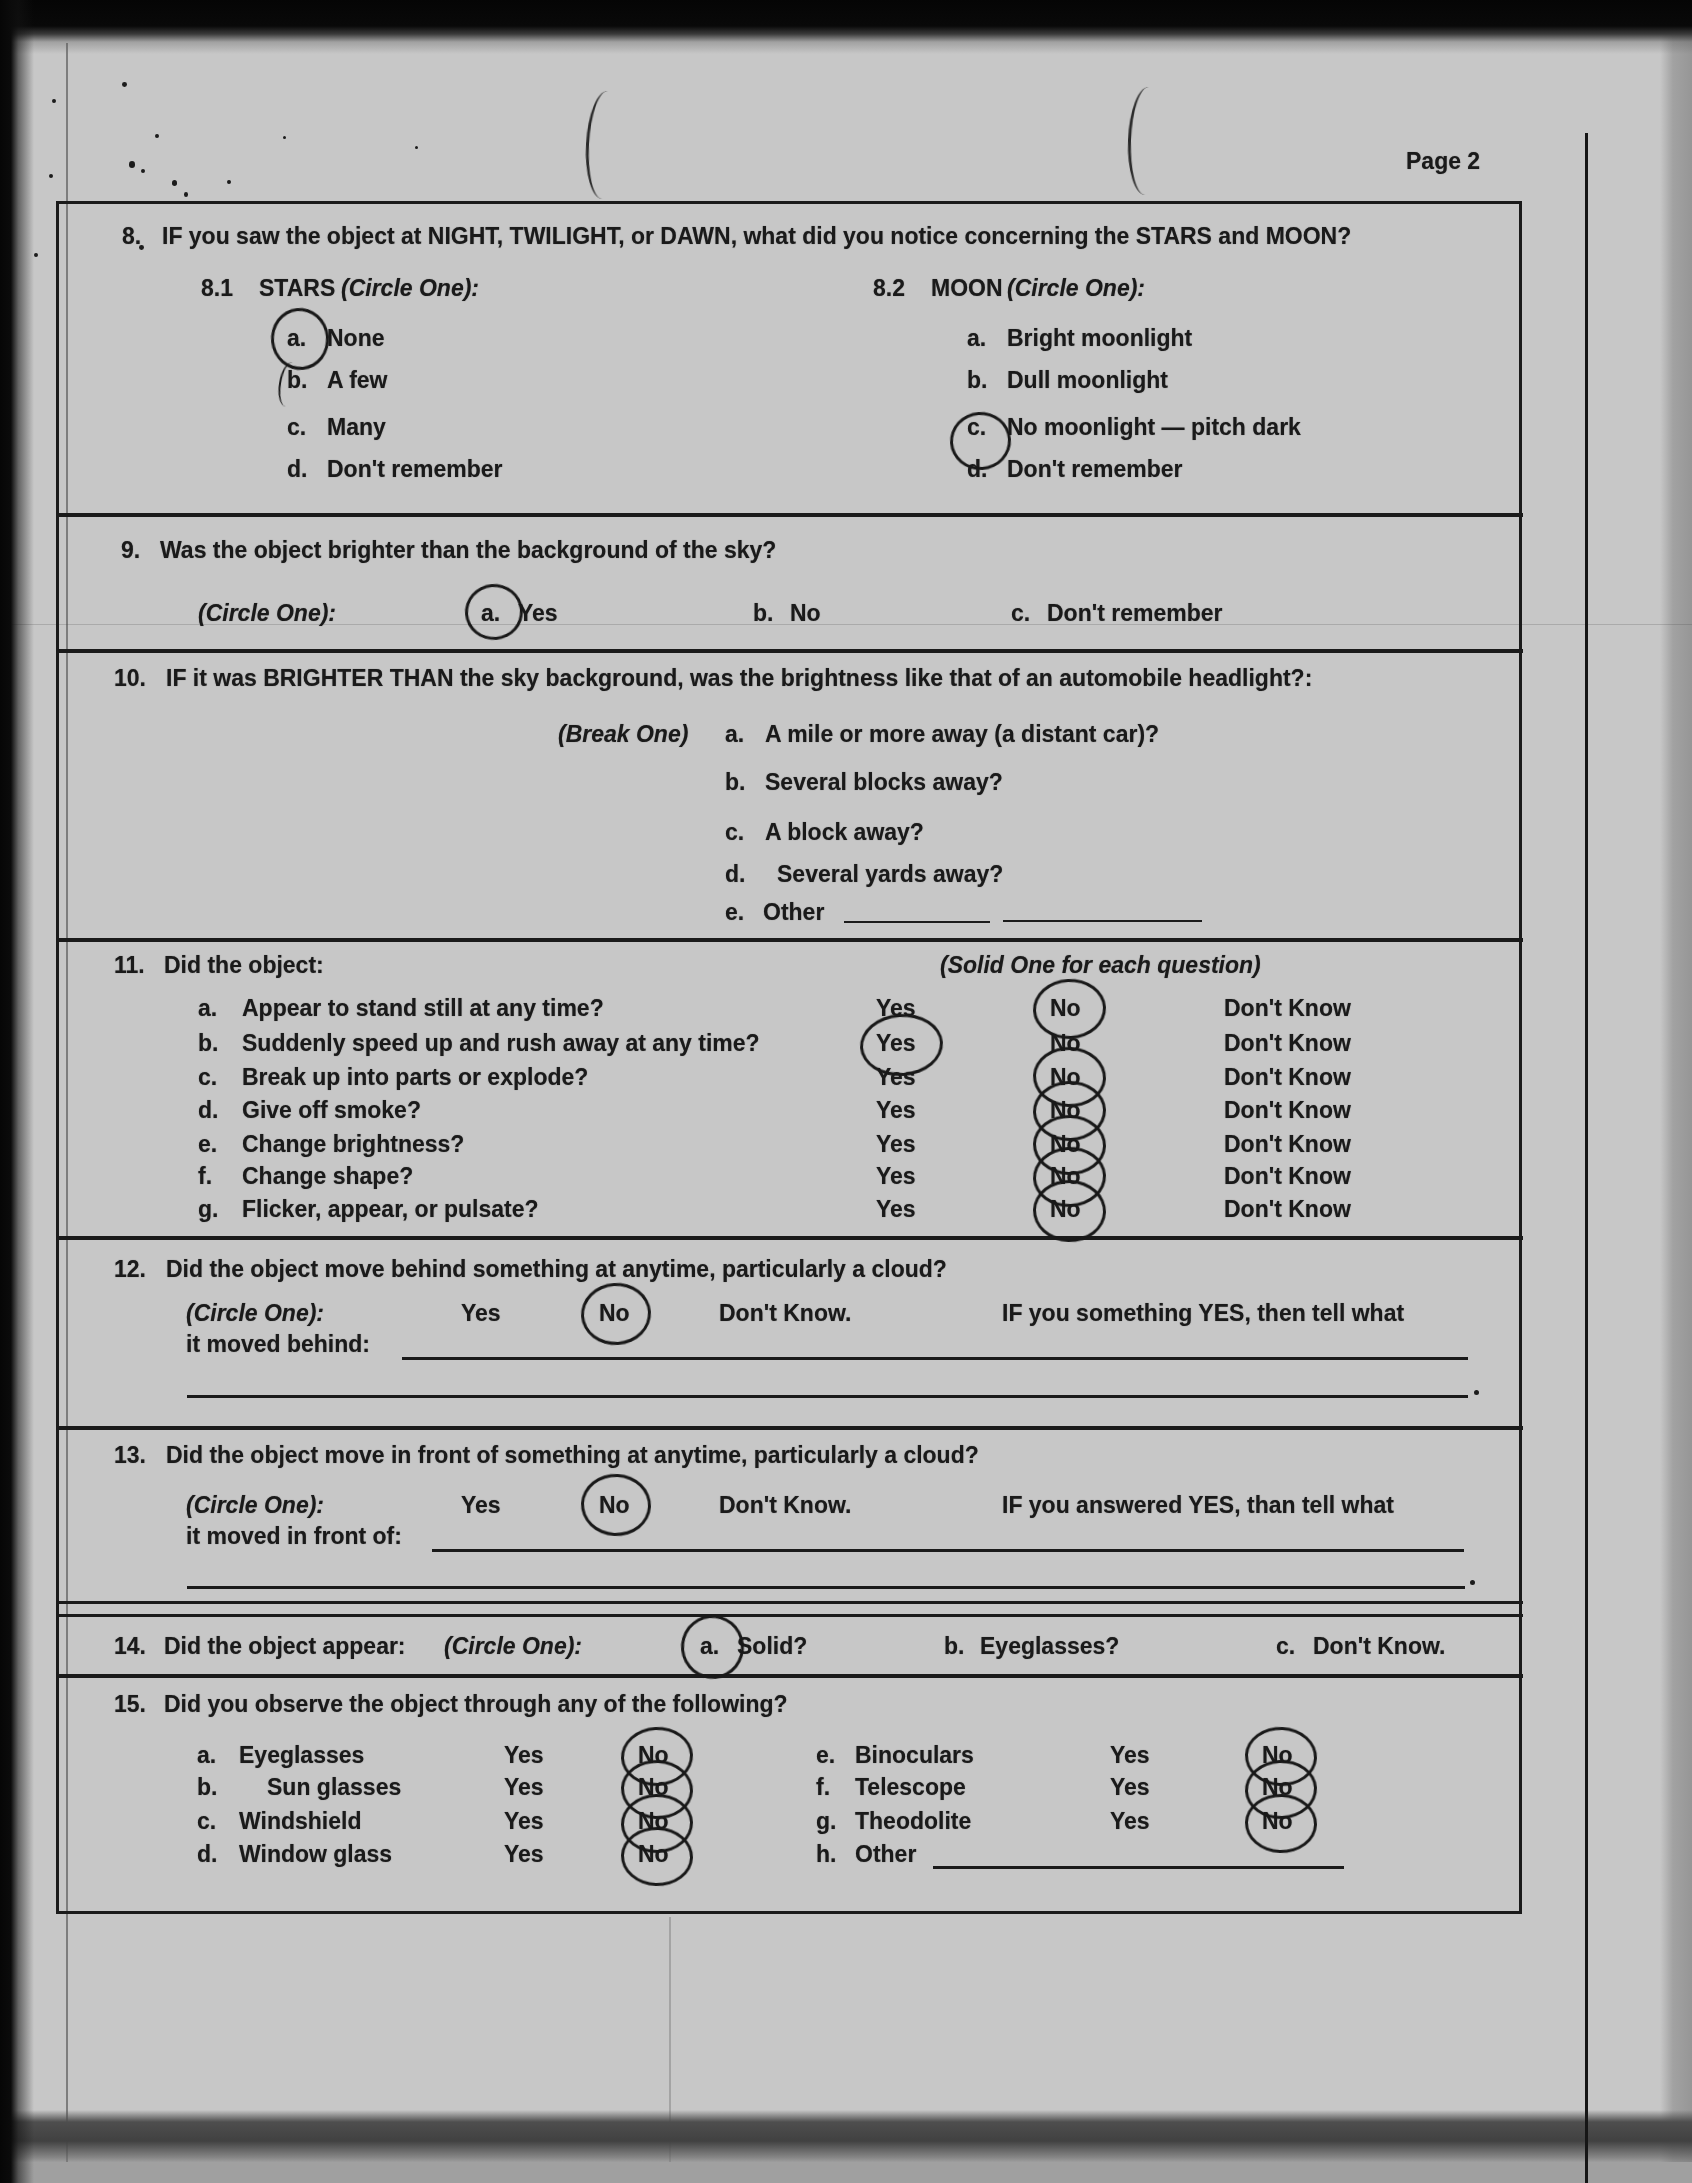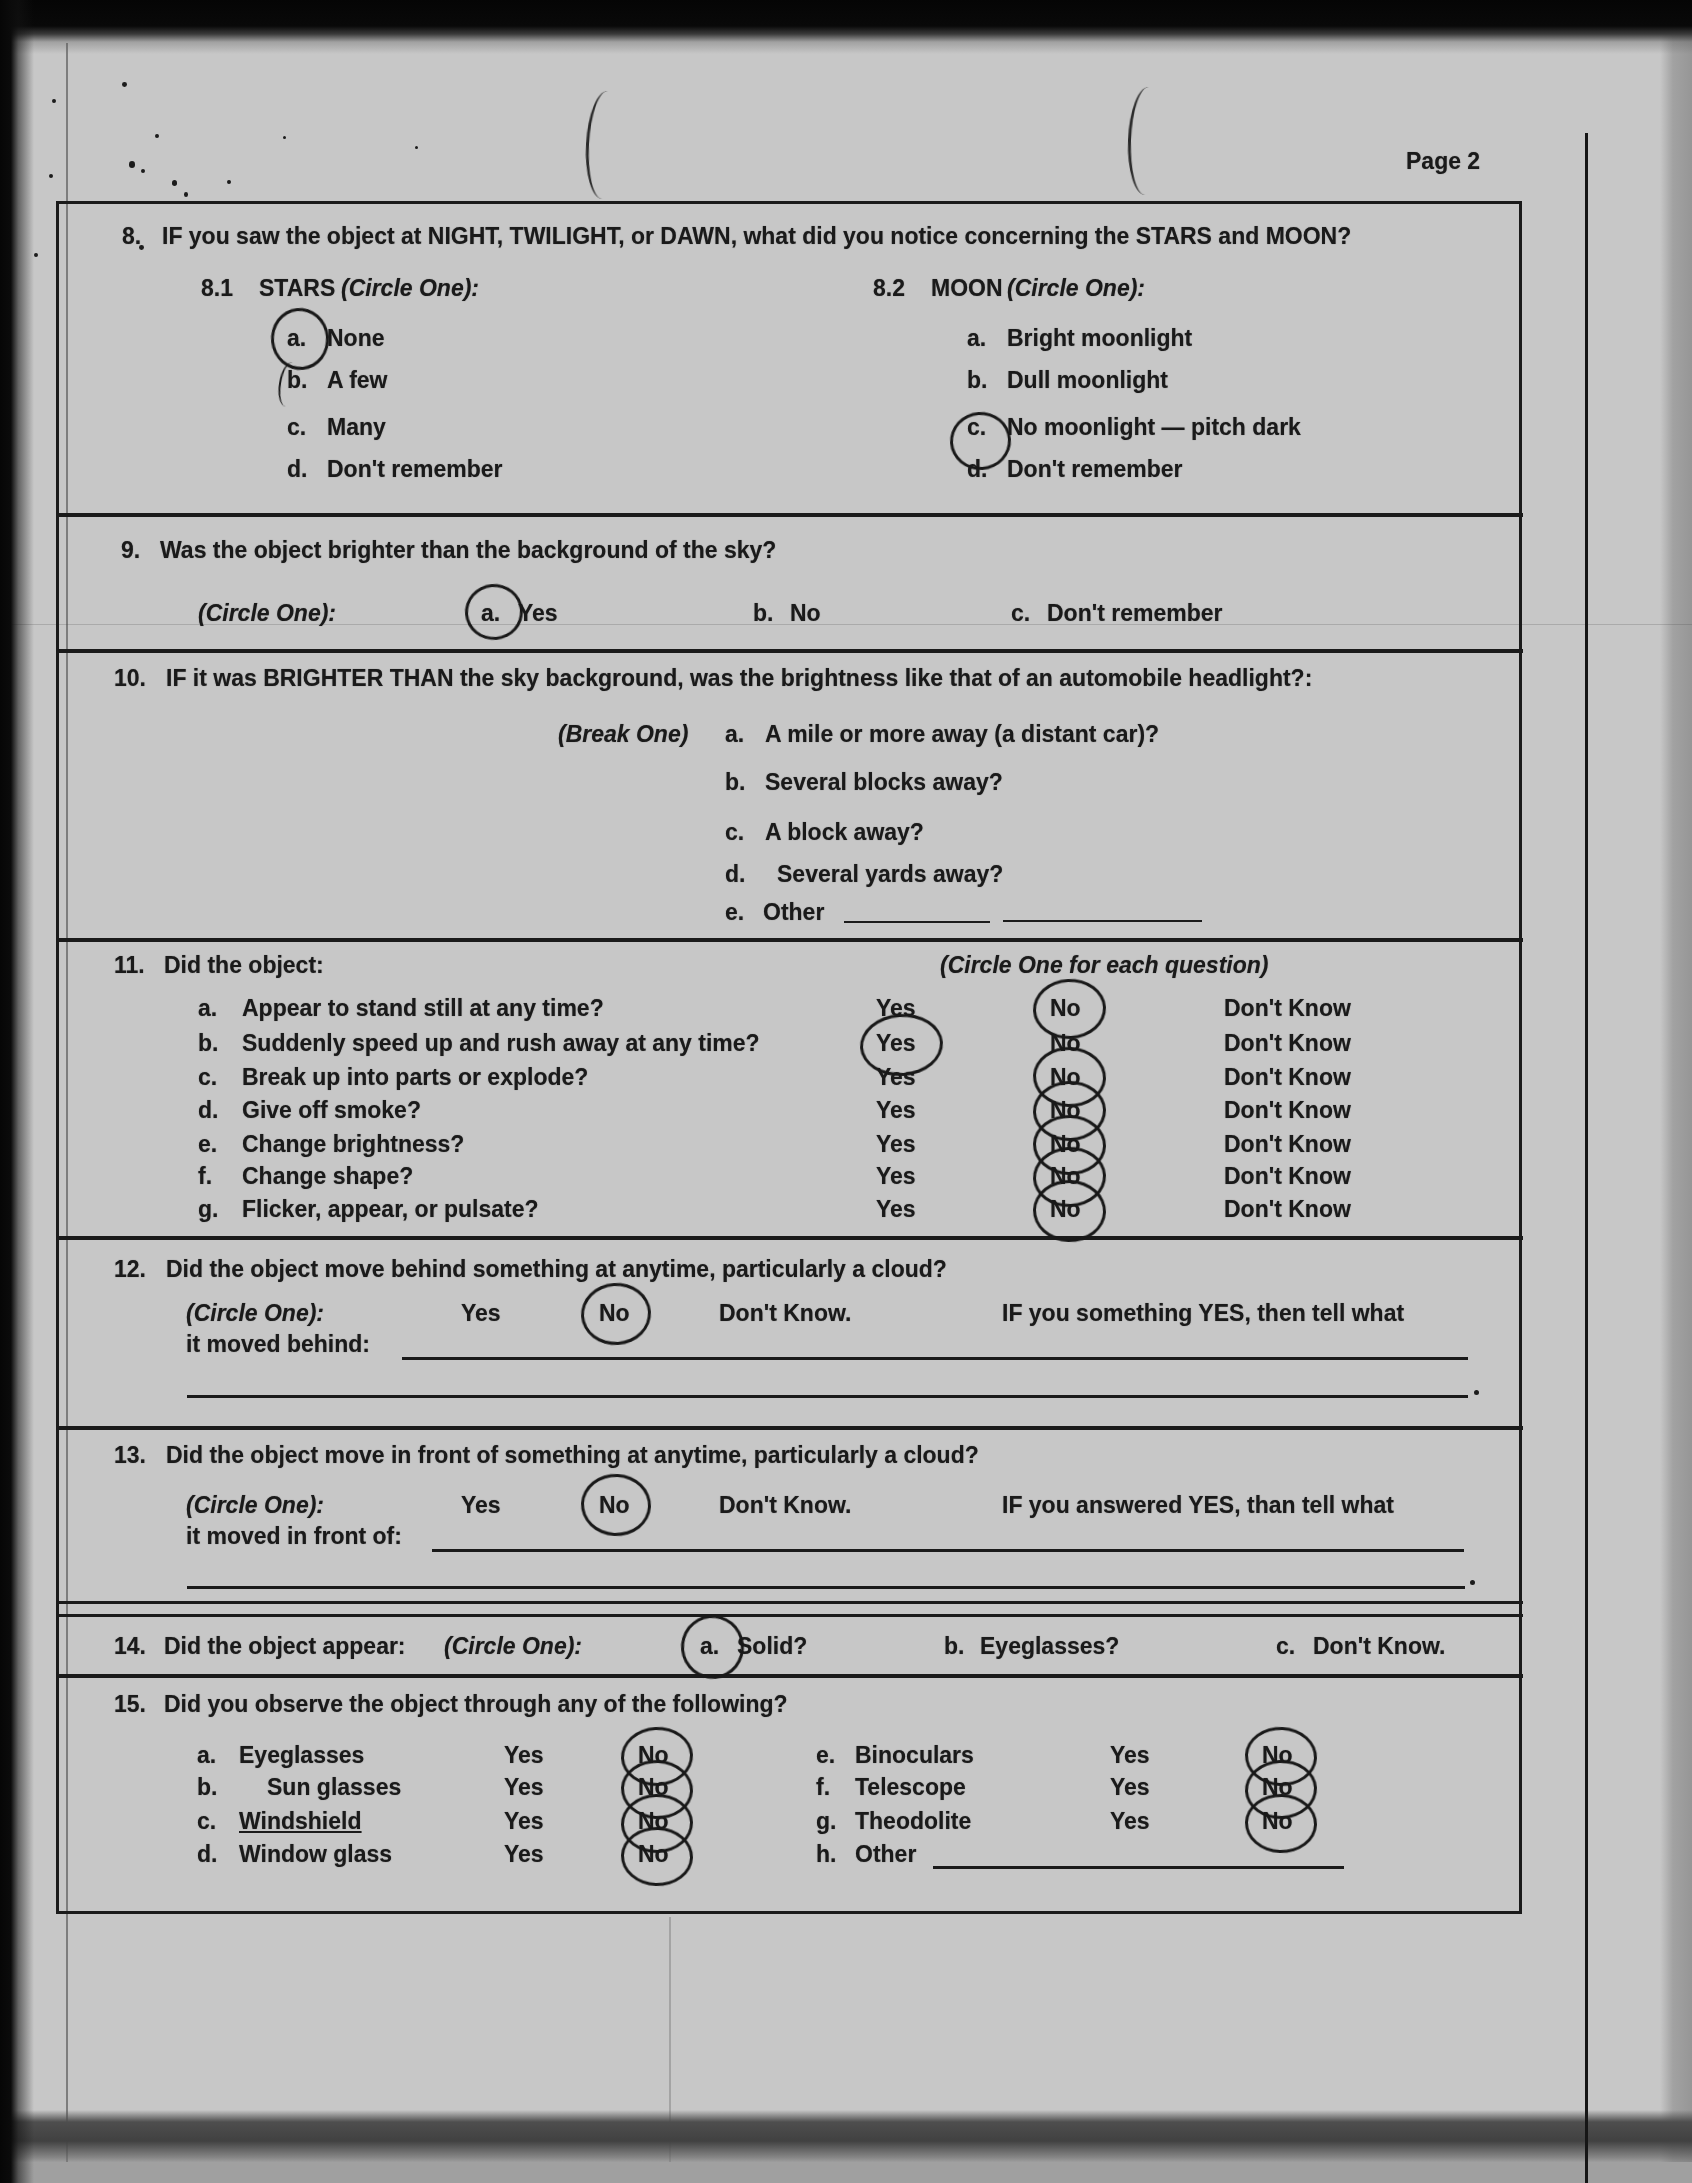--- a/index.html
+++ b/index.html
@@ -139,21 +139,21 @@
     <span class="t" style="left:765px;top:860px;margin-left:12px;">Several yards away?</span>
     <span class="t" style="left:725px;top:898px;">e.</span>
     <span class="t" style="left:763px;top:898px;">Other</span>
     <div class="uline" style="left:844px;top:921px;width:146px;height:2.2px;"></div>
     <div class="uline" style="left:1003px;top:920px;width:199px;height:2.2px;"></div>
   </div>
 
   <div>
     <span class="t" style="left:114px;top:951px;">11.</span>
     <span class="t" style="left:164px;top:951px;">Did the object:</span>
-    <span class="t it" style="left:940px;top:951px;">(Circle One for each question)</span>
+    <span class="t it" style="left:940px;top:951px;">(Solid One for each question)</span>
 
     <span class="t" style="left:198px;top:994px;">a.</span>
     <span class="t" style="left:242px;top:994px;">Appear to stand still at any time?</span>
     <span class="t" style="left:876px;top:994px;">Yes</span>
     <span class="t" style="left:1050px;top:994px;">No</span>
     <span class="t" style="left:1224px;top:994px;">Don't Know</span>
 
     <span class="t" style="left:198px;top:1029px;">b.</span>
     <span class="t" style="left:242px;top:1029px;">Suddenly speed up and rush away at any time?</span>
     <span class="t" style="left:876px;top:1029px;">Yes</span>
@@ -248,21 +248,21 @@
 
     <span class="t" style="left:197px;top:1741px;">a.</span>
     <span class="t" style="left:239px;top:1741px;">Eyeglasses</span>
     <span class="t" style="left:504px;top:1741px;">Yes</span>
     <span class="t" style="left:638px;top:1741px;">No</span>
     <span class="t" style="left:197px;top:1773px;">b.</span>
     <span class="t" style="left:239px;top:1773px;margin-left:28px;">Sun glasses</span>
     <span class="t" style="left:504px;top:1773px;">Yes</span>
     <span class="t" style="left:638px;top:1773px;">No</span>
     <span class="t" style="left:197px;top:1807px;">c.</span>
-    <span class="t" style="left:239px;top:1807px;text-decoration:underline;">Windshield</span>
+    <span class="t" style="left:239px;top:1807px;">Windshield</span>
     <span class="t" style="left:504px;top:1807px;">Yes</span>
     <span class="t" style="left:638px;top:1807px;">No</span>
     <span class="t" style="left:197px;top:1840px;">d.</span>
     <span class="t" style="left:239px;top:1840px;">Window glass</span>
     <span class="t" style="left:504px;top:1840px;">Yes</span>
     <span class="t" style="left:638px;top:1840px;">No</span>
 
     <span class="t" style="left:816px;top:1741px;">e.</span>
     <span class="t" style="left:855px;top:1741px;">Binoculars</span>
     <span class="t" style="left:1110px;top:1741px;">Yes</span>

